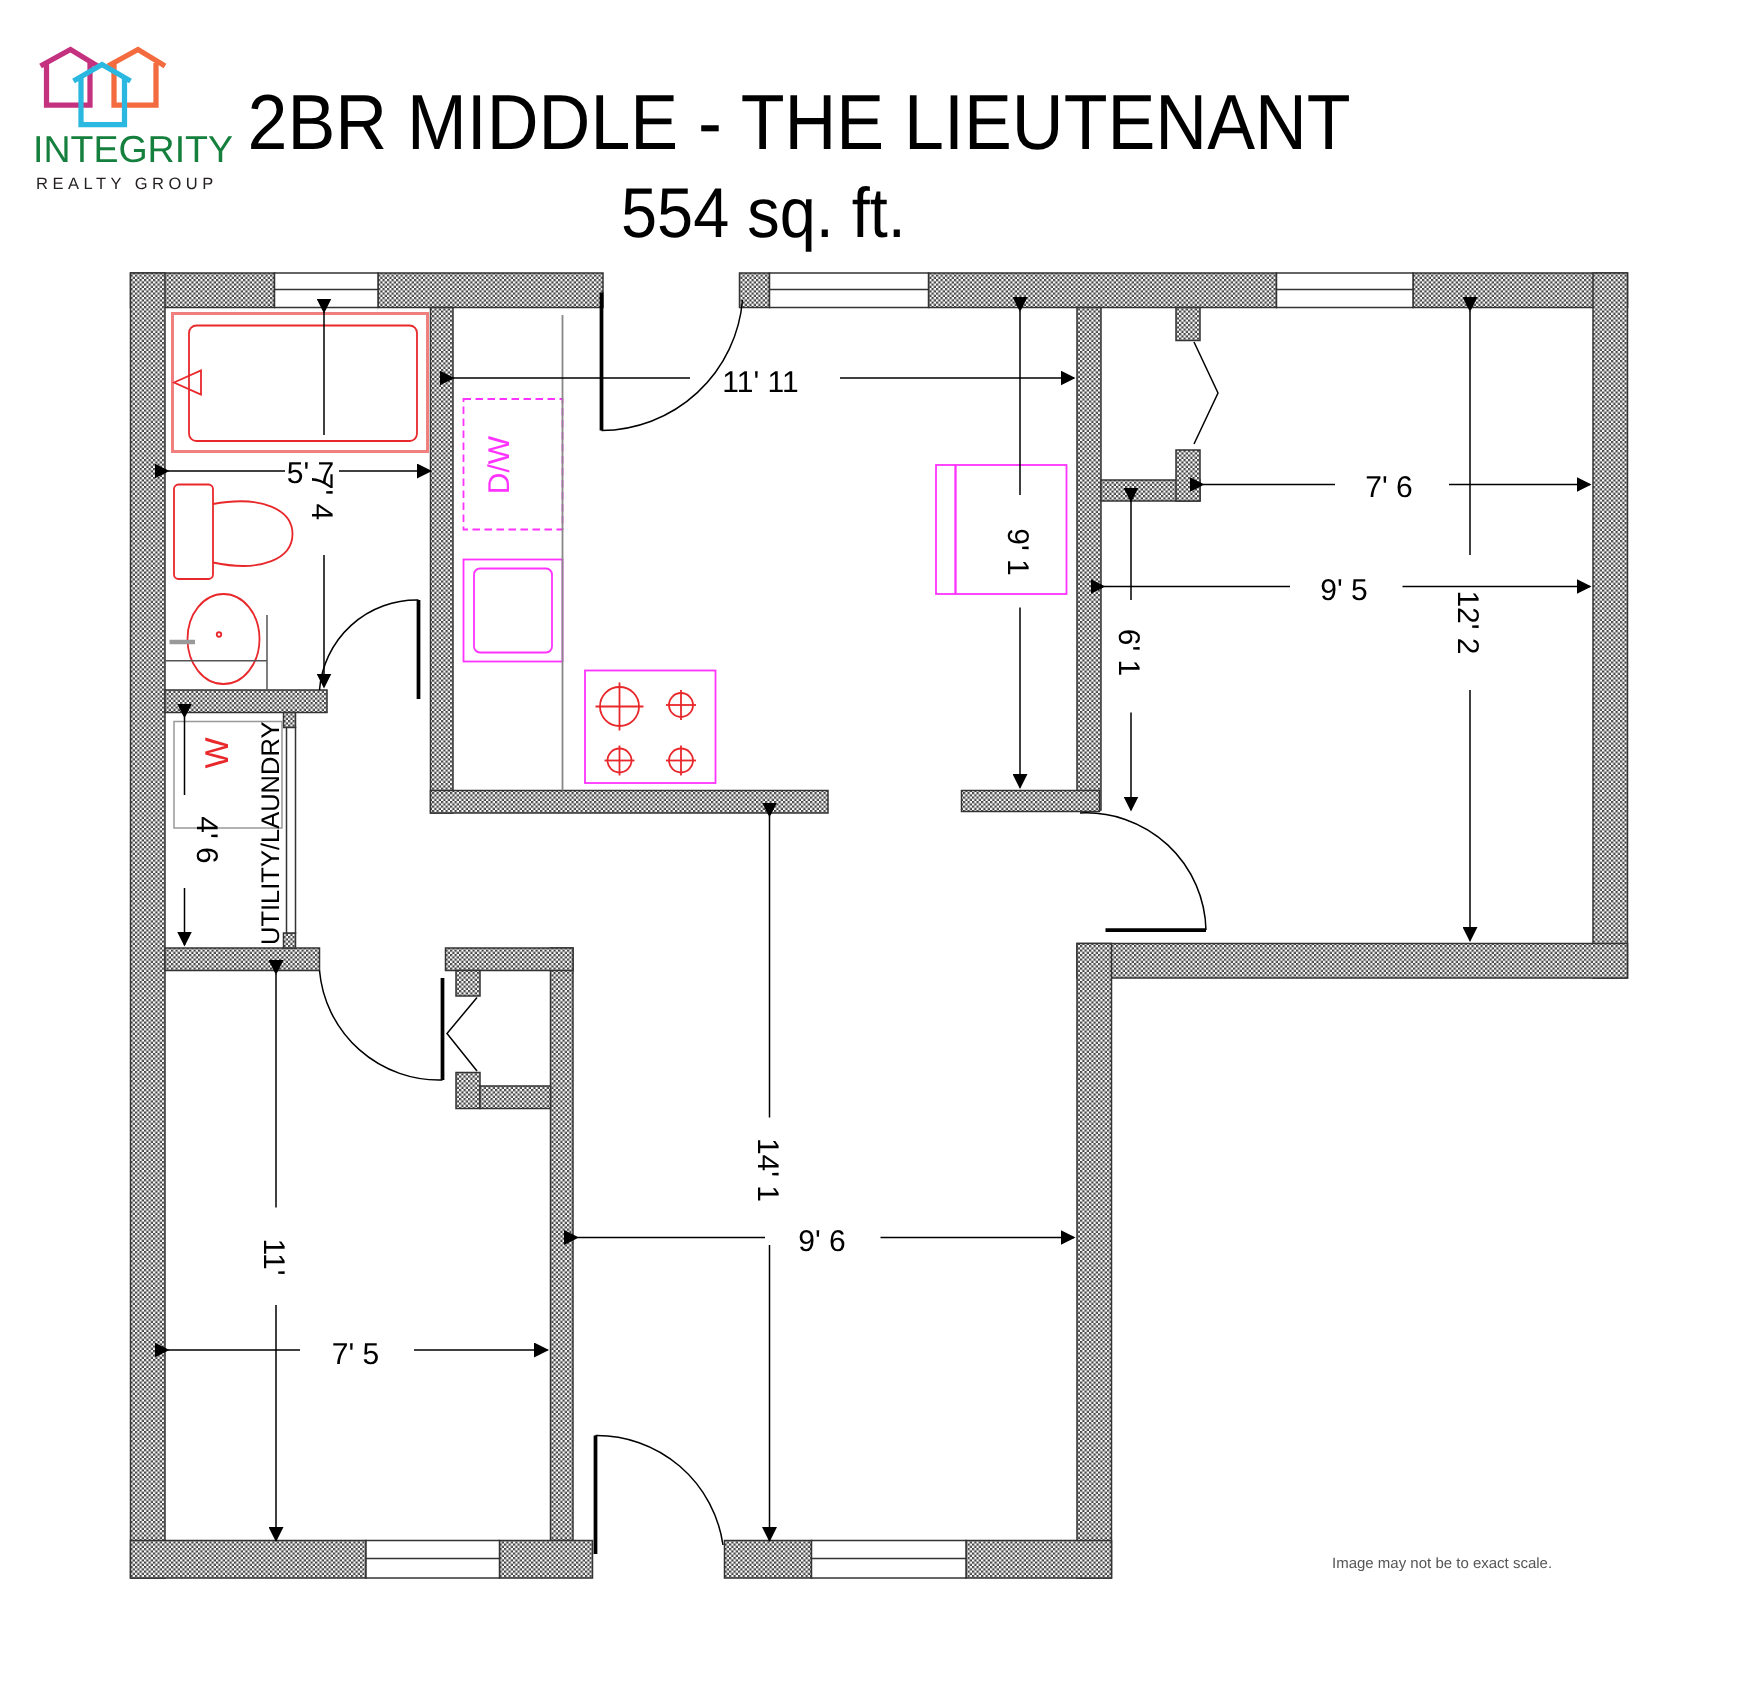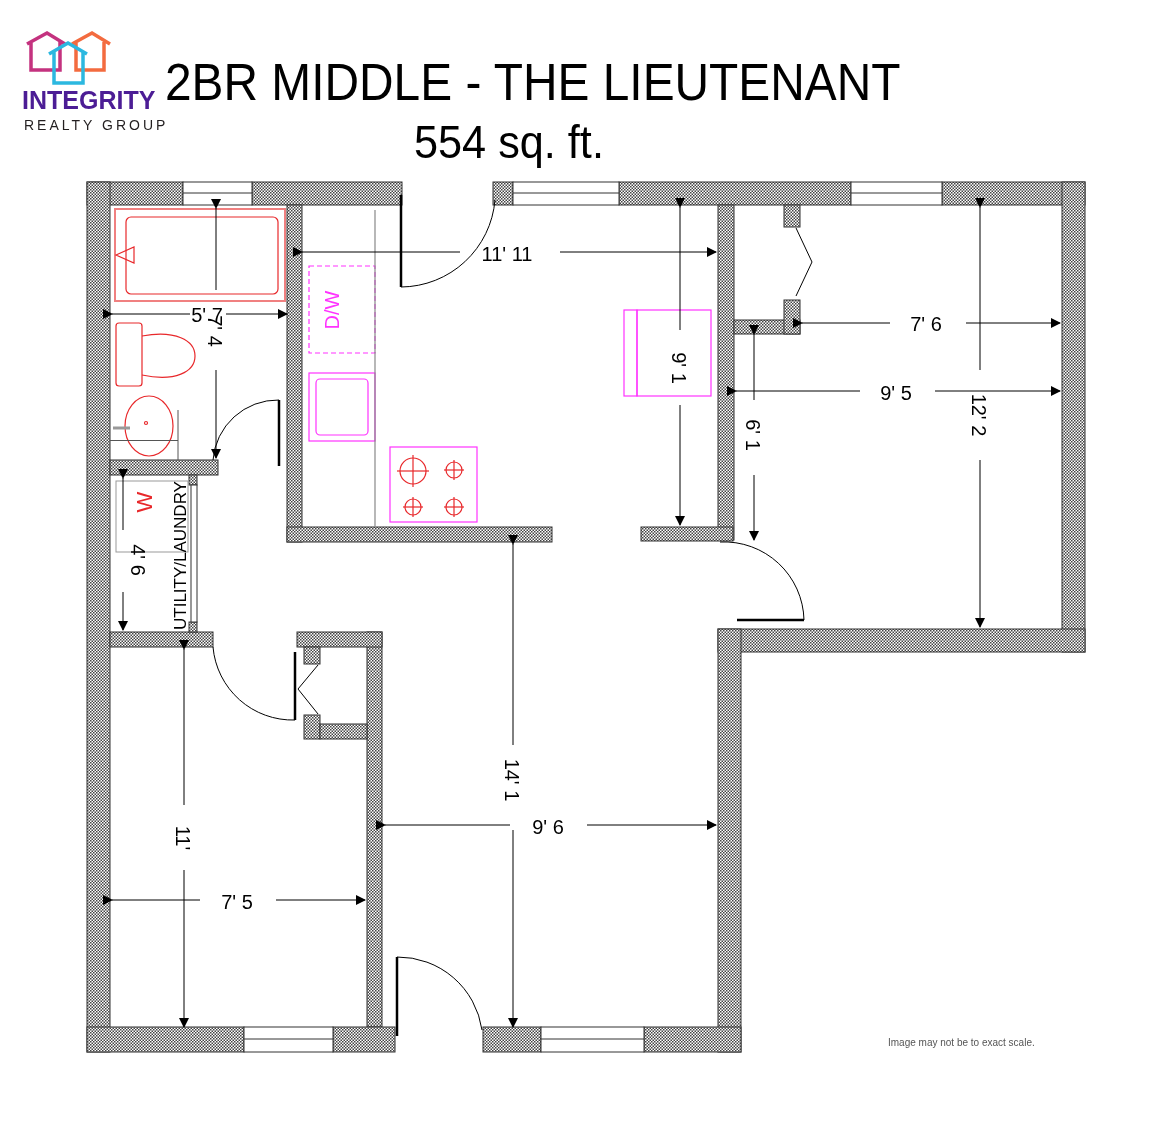--- a/index.html
+++ b/index.html
@@ -1,19 +1,19 @@
 <!DOCTYPE html>
 <html><head>
 <meta charset="utf-8">
 <style>
   html,body{margin:0;padding:0;background:#fff;}
   body{width:1169px;height:1134px;position:relative;overflow:hidden;font-family:"Liberation Sans",sans-serif;}
   .logo{position:absolute;left:20px;top:30px;width:135px;height:105px;}
-  .logo-word{position:absolute;left:22px;top:88px;font-family:"Liberation Sans",sans-serif;font-size:25px;letter-spacing:0px;color:#4c1d95;line-height:1;font-weight:bold;}
-  .logo-sub{position:absolute;left:24px;top:118px;font-size:14px;letter-spacing:3px;color:#231f20;line-height:1;}
+  .logo-word{position:absolute;left:22px;top:88px;font-family:"Liberation Sans",sans-serif;font-size:25px;letter-spacing:0px;color:#15803d;line-height:1;}
+  .logo-sub{position:absolute;left:24px;top:118px;font-size:11px;letter-spacing:3px;color:#231f20;line-height:1;}
   .title{position:absolute;left:165px;top:56px;font-size:52px;color:#000;line-height:1;white-space:nowrap;transform:scaleX(0.92);transform-origin:left top;}
   .subtitle{position:absolute;left:414px;top:118px;font-size:47px;color:#000;line-height:1;white-space:nowrap;transform:scaleX(0.92);transform-origin:left top;}
   .plan{position:absolute;left:0;top:0;}
   .note{position:absolute;left:888px;top:1037px;font-size:10px;color:#555;white-space:nowrap;}
   .dim{font-family:"Liberation Sans",sans-serif;font-size:20px;fill:#000;}
 </style>
 </head>
 <body>
 
 <div class="logo">

